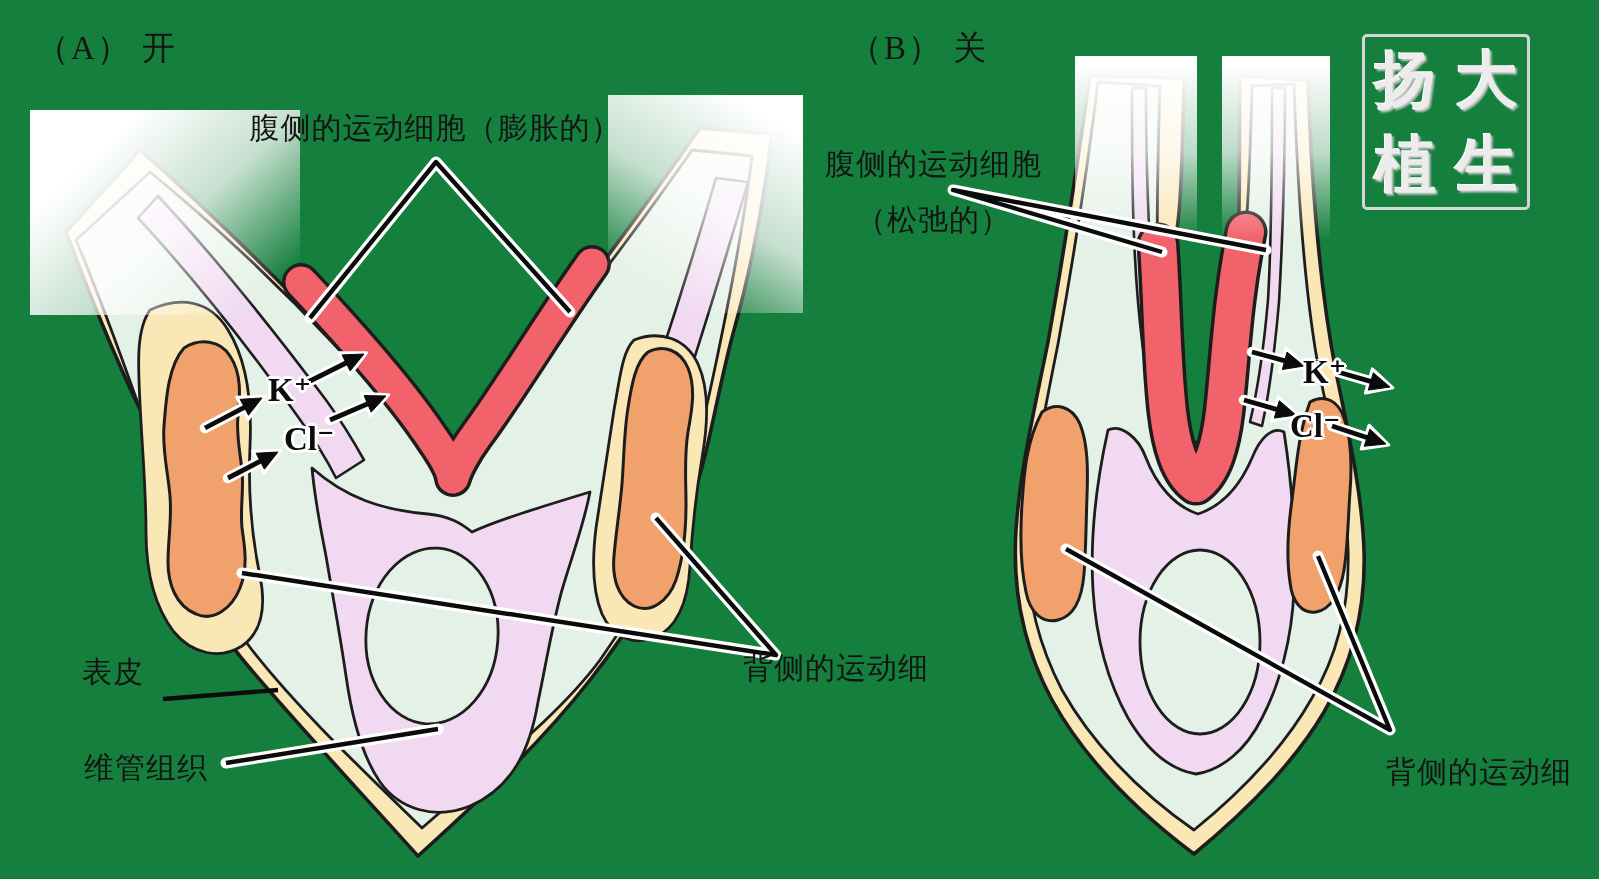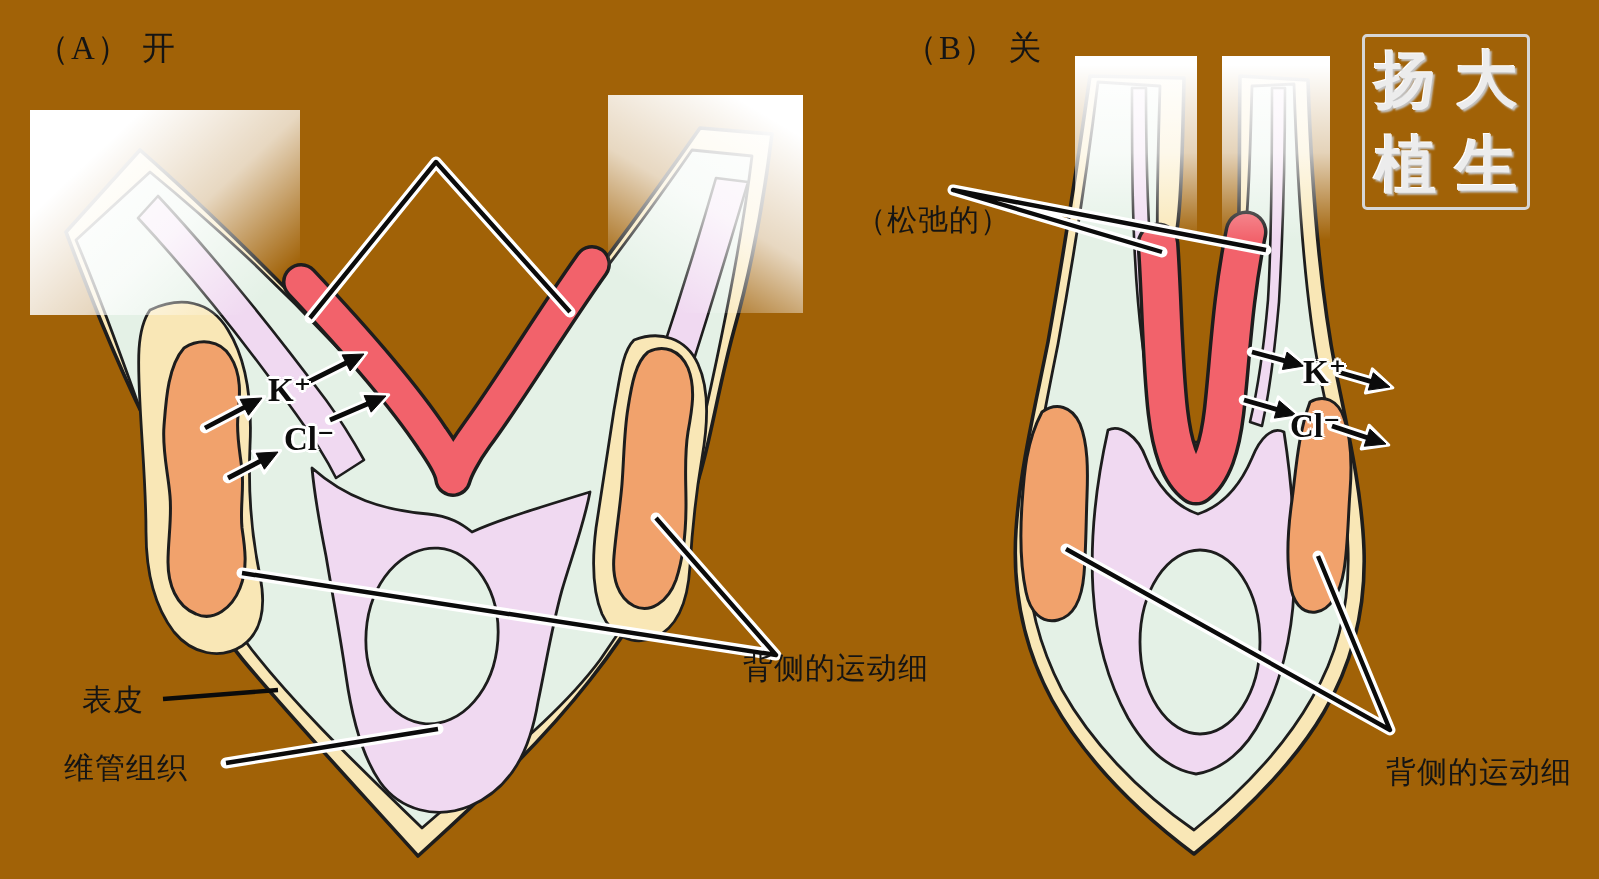--- a/index.html
+++ b/index.html
@@ -1,17 +1,17 @@
 <!DOCTYPE html>
 <html style="--cream: #F9E7B6; --green: #E4F1E6; --purple: #F0D9F1; --red: #F2626B; --orange: #F1A26C; --outline: #1D1D1D;"><head>
 <meta charset="utf-8">
 <style>
   html,body{margin:0;padding:0;background:#ffffff;}
   #stage{
-    position:relative;width:1599px;height:879px;overflow:hidden;background:#a16207;
+    position:relative;width:1599px;height:879px;overflow:hidden;background:#15803d;
     font-family:"Liberation Serif","DejaVu Serif",serif;
   }
   #art{position:absolute;left:0;top:0;}
   .lbl{position:absolute;color:#141414;white-space:nowrap;}
   .panel-title{font-size:33px;letter-spacing:2px;}
   .anno{font-size:30px;letter-spacing:1px;}
   .anno2{font-size:30px;letter-spacing:1px;white-space:normal;text-align:center;line-height:56px;}
   .ion{
     font-size:33px;font-weight:bold;color:#0c0c0c;
     text-shadow:-2px -2px 0 #fff,2px -2px 0 #fff,-2px 2px 0 #fff,2px 2px 0 #fff,
@@ -183,35 +183,36 @@
         <path d="M 1244 400 L 1282.5484697234674 411.11975088176945" stroke="#0B0B0B" stroke-width="4.8" fill="none"></path>
         <path d="M 1296 415 L 1274.2890823146624 418.1041992945844 L 1279.2779740381018 400.8093746533283 Z" fill="#0B0B0B" stroke="#0B0B0B" stroke-width="1" stroke-linejoin="round"></path>
         <path d="M 1332 426 L 1372.7184338272928 439.57281127576425" stroke="#fff" stroke-width="10.5" stroke-linecap="round" fill="none"></path>
         <path d="M 1388.8460498941515 444.9486832980505 L 1361.1761203676783 448.901530373261 L 1369.0818145180992 425.1844479219981 Z" fill="#fff" stroke="#fff" stroke-width="3" stroke-linejoin="round"></path>
         <path d="M 1332 426 L 1372.7184338272928 439.57281127576425" stroke="#0B0B0B" stroke-width="4.8" fill="none"></path>
         <path d="M 1386 444 L 1364.1802841448382 446.2135943621179 L 1369.8723839331412 429.13729499720864 Z" fill="#0B0B0B" stroke="#0B0B0B" stroke-width="1" stroke-linejoin="round"></path>
       </g>
   </svg>
 
   <div class="lbl panel-title" style="left:36px;top:26px;">（A） 开</div>
-  <div class="lbl panel-title" style="left:904px;top:26px;">（B） 关</div>
-
+  <div class="lbl panel-title" style="left:849px;top:26px;">（B） 关</div>
+
+  <div class="lbl anno" style="left:238px;top:108px;width:395px;text-align:center;">腹侧的运动细胞（膨胀的）</div>
 
   <div class="lbl ion" style="left:268px;top:370px;">K⁺</div>
   <div class="lbl ion" style="left:284px;top:419px;">Cl⁻</div>
 
-  <div class="lbl anno" style="left:82px;top:680px;">表皮</div>
-  <div class="lbl anno" style="left:64px;top:748px;font-family:Liberation Mono, monospace;">维管组织</div>
+  <div class="lbl anno" style="left:82px;top:652px;">表皮</div>
+  <div class="lbl anno" style="left:84px;top:748px;font-family:Liberation Mono, monospace;">维管组织</div>
 
   <div class="lbl anno2" style="left:712px;top:640px;width:248px;">
     <span>背侧的运动细</span><br>
   </div>
 
   <div class="lbl anno2" style="left:806px;top:136px;width:255px;">
-    <br>
+    <span>腹侧的运动细胞</span><br>
     <span>（松弛的）</span>
   </div>
 
   <div class="lbl ion" style="left:1303px;top:352px;">K⁺</div>
   <div class="lbl ion" style="left:1290px;top:406px;">Cl⁻</div>
 
   <div class="lbl anno2" style="left:1360px;top:744px;width:238px;">
     <span>背侧的运动细</span><br>
   </div>
 

